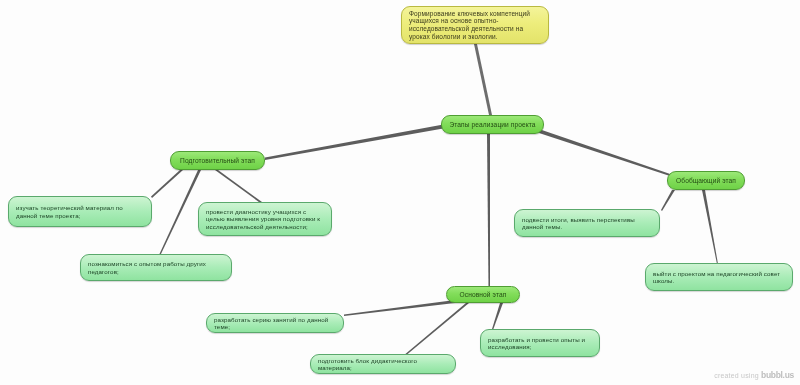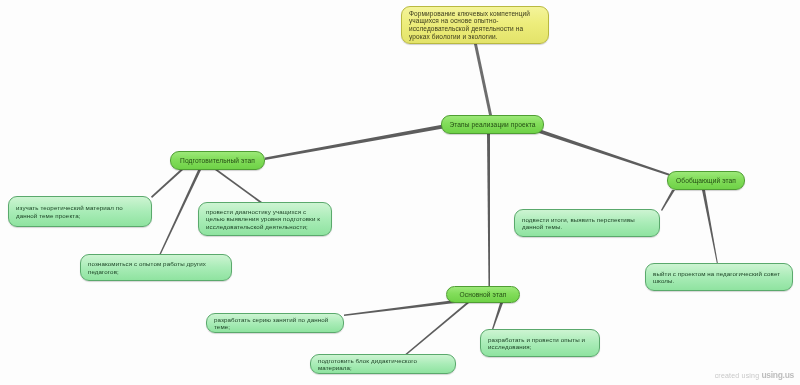--- a/index.html
+++ b/index.html
@@ -160,16 +160,16 @@
   <div class="node leaf" style="left:310px; top:354px; width:146px; height:20px;">
     <span>подготовить блок дидактического материала;</span>
   </div>
 
   <div class="node leaf" style="left:480px; top:329px; width:120px; height:28px;">
     <span>разработать и провести  опыты и исследования;</span>
   </div>
 
   <div id="watermark">
     <span>created using</span>
-    <b>using.us</b>
+    <b>bubbl.us</b>
   </div>
 
 </div>
 
 </body></html>

